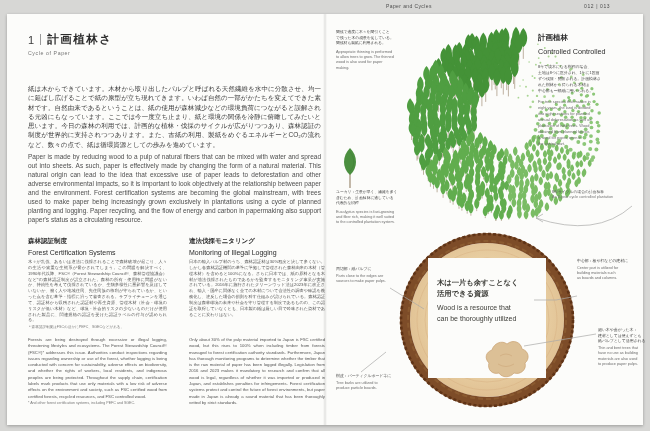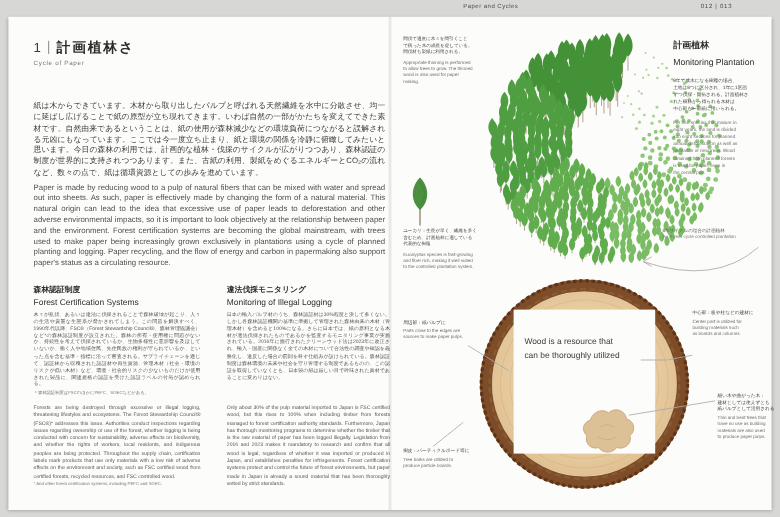--- a/index.html
+++ b/index.html
@@ -33,21 +33,21 @@
   .col .fn-en{font-size:3.6px;color:#777;margin-top:1.5px;}
   .col1{left:28px;top:237px;height:188px;}
   .col2{left:189px;top:237px;width:136px;height:188px;}
 
   
   .pre{white-space:pre-line;}
   .note-ja{font-size:3.8px;line-height:5.5px;color:#444;}
   .note-en{font-size:3.8px;line-height:5.4px;color:#6e6e6e;margin-top:3px;}
   .thinning{left:336px;top:30px;width:60px;}
   .eucalyptus{left:336px;top:190px;width:70px;}
-  .plantation{left:561px;top:33px;width:84px;}
+  .plantation{left:538px;top:33px;width:84px;}
   .plantation .h-ja{font-size:7.5px;font-weight:600;color:#2c2c2c;}
   .plantation .h-en{font-size:7.2px;color:#2c2c2c;margin-top:4px;}
   .plantation .b-ja{font-size:3.9px;line-height:6px;color:#444;margin-top:8px;}
   .plantation .b-en{font-size:3.9px;line-height:6px;color:#6e6e6e;margin-top:5px;}
   .cycle-label{left:552px;top:189px;width:95px;}
   .cycle-label .ja{font-size:3.8px;color:#555;}
   .cycle-label .en{font-size:3.8px;color:#777;margin-top:1px;}
 
   .wood-title{left:437px;top:277px;width:112px;}
   .wood-title .ja{font-size:7.3px;line-height:11px;font-weight:600;color:#3b3b36;}
@@ -1864,21 +1864,21 @@
     <div class="note-ja pre">ユーカリ：生長が早く、繊維を多く
 含むため、計画植林に適している
 代表的な樹種</div>
     <div class="note-en pre">Eucalyptus species is fast-growing
 and fiber rich, making it well suited
 to the controlled plantation system.</div>
   </div>
 
   <div class="abs plantation">
     <div class="h-ja">計画植林</div>
-    <div class="h-en">Monitoring Plantation</div>
+    <div class="h-en">Controlled Controlled</div>
     <div class="b-ja pre">8年で成木になる樹種の場合、
 土地は8つに区分され、1年に1区画
 ずつ伐採・開拓される。計画植林さ
 れた樹林から得られる木材は
 中心部も一部紙に用いられる。</div>
     <div class="b-en pre">For tree species that mature in
 eight years, the land is divided
 into eight sections for planned
 annual deforestation as well as
 plantation of new trees. Wood
@@ -1915,20 +1915,22 @@
     <circle cx="92" cy="90" r="86" fill="none" stroke="#5f3316" stroke-width="2.6" stroke-dasharray="3 2.2"></circle>
     <circle cx="92" cy="90" r="79" fill="none" stroke="#8a5a30" stroke-width="2" stroke-dasharray="5 3"></circle>
     <rect x="33" y="28" width="118" height="120" fill="#fcfcfa"></rect>
     <g>
       <path d="M 97 120 c 2 -7 10 -10 15 -6 c 6 -5 14 -2 15 5 c 7 2 8 10 3 14 c 2 7 -5 12 -11 10 c -4 5 -12 5 -15 0 c -7 2 -12 -4 -10 -10 c -5 -5 -3 -11 3 -13 Z" fill="#dcc096" stroke="#c8a171" stroke-width="0.7"></path>
       <path d="M 105 126 q 6 -4 12 0 M 103 134 q 8 5 16 0" fill="none" stroke="#c8a171" stroke-width="0.6" opacity="0.8"></path>
     </g>
   </svg>
 
   <div class="abs wood-title">
+    <div class="ja pre">木は一片も余すことなく
+活用できる資源</div>
     <div class="en pre">Wood is a resource that
 can be thoroughly utilized</div>
   </div>
 
   <div class="abs wlabel label-edge">
     <div class="ja">周辺部：紙パルプに</div>
     <div class="en pre">Parts close to the edges are
 sources to make paper pulps.</div>
   </div>
   <div class="abs wlabel label-center">

